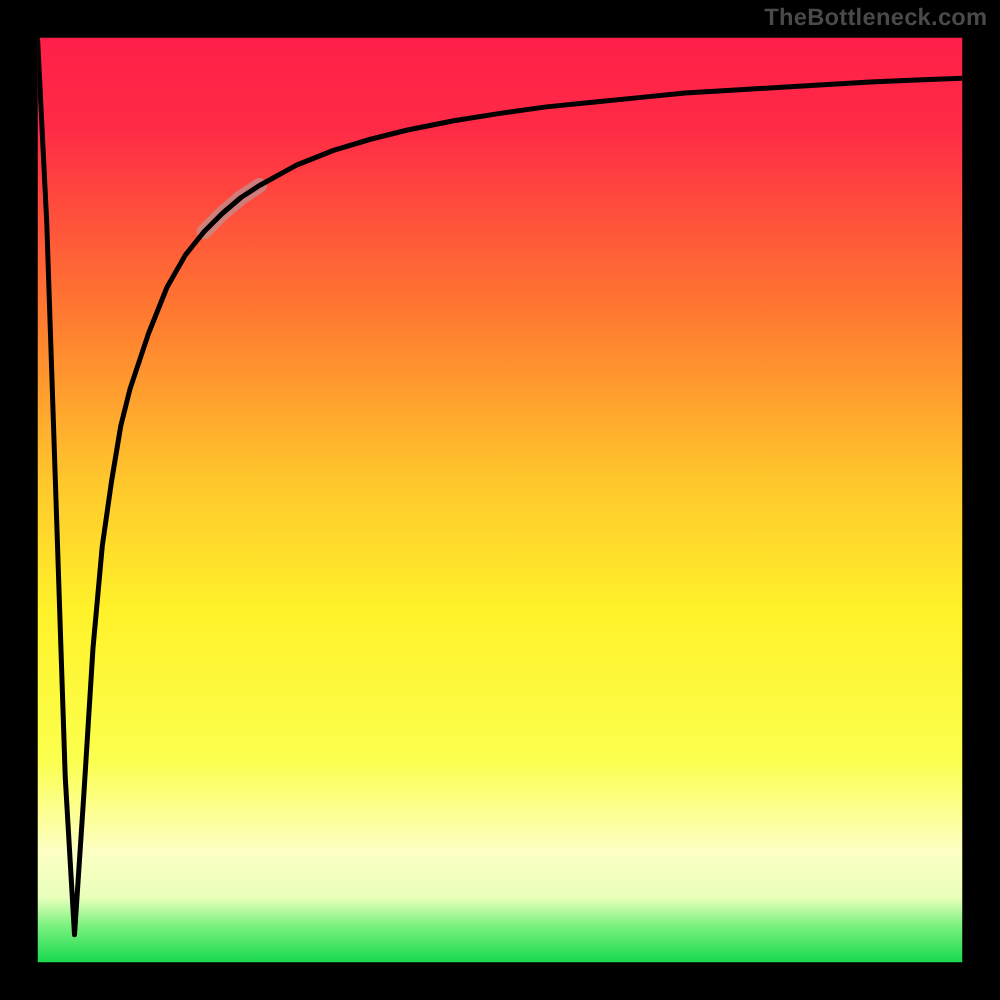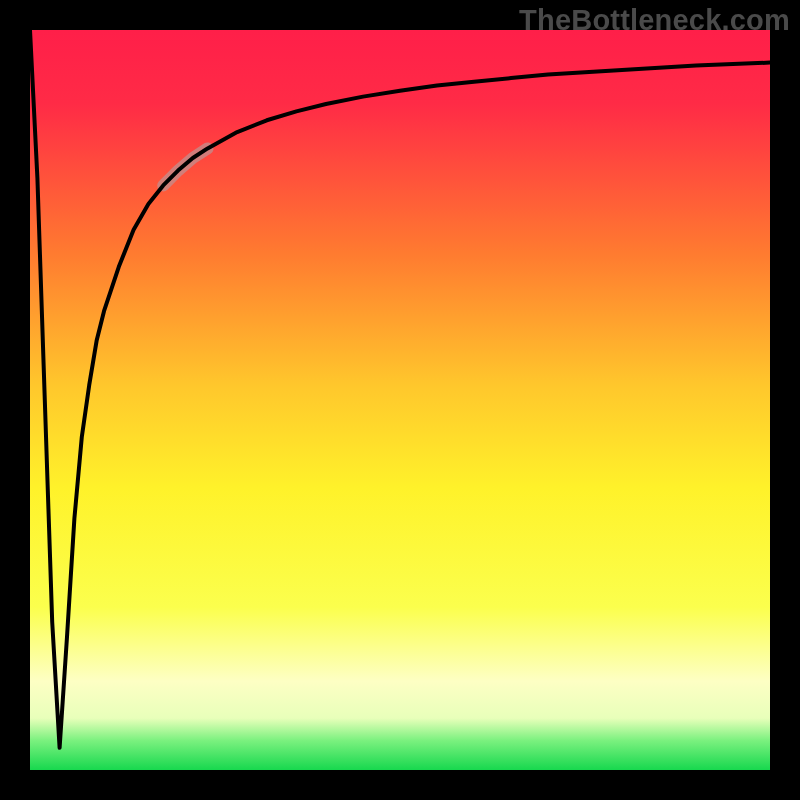--- a/index.html
+++ b/index.html
@@ -15,21 +15,21 @@
     position: relative;
     width: 800px;
     height: 800px;
     background: #000;
   }
   .watermark {
     position: absolute;
     top: 4px;
     right: 10px;
     color: #4a4a4a;
-    font-size: 29px;
+    font-size: 19px;
     font-weight: 600;
     letter-spacing: 0.2px;
     user-select: none;
   }
   .plot-area {
     position: absolute;
     left: 30px;
     top: 30px;
     width: 740px;
     height: 740px;

